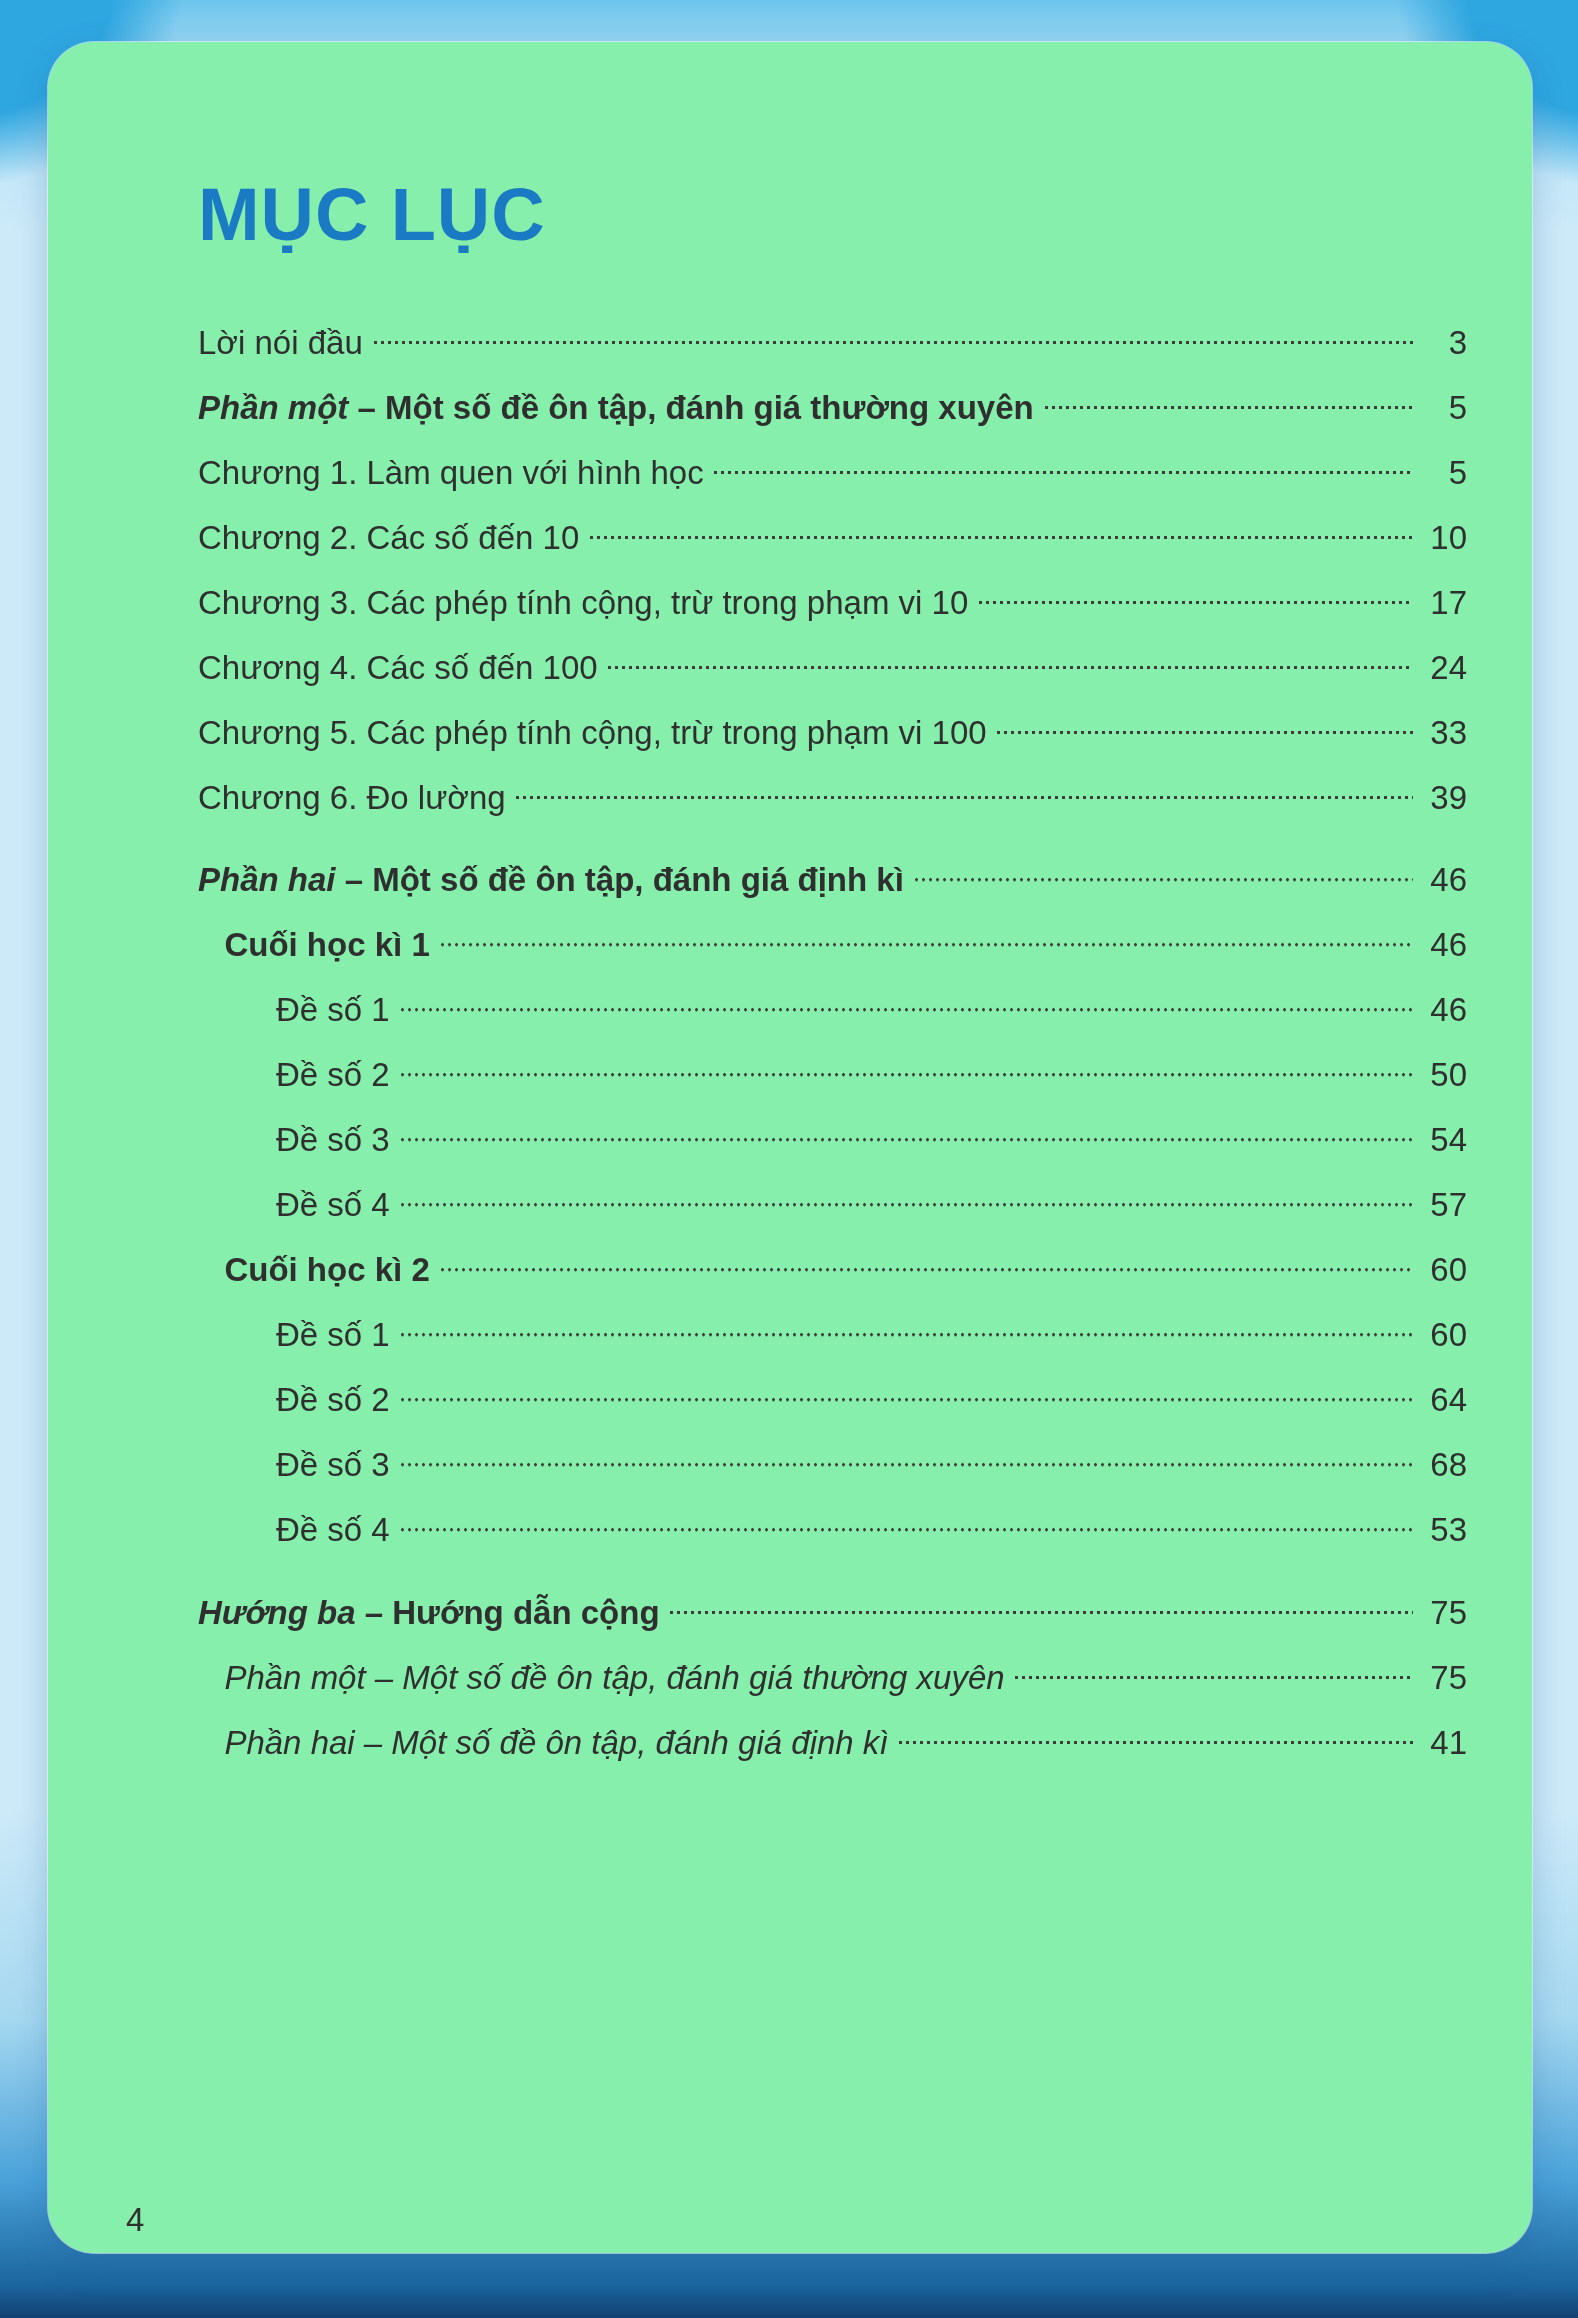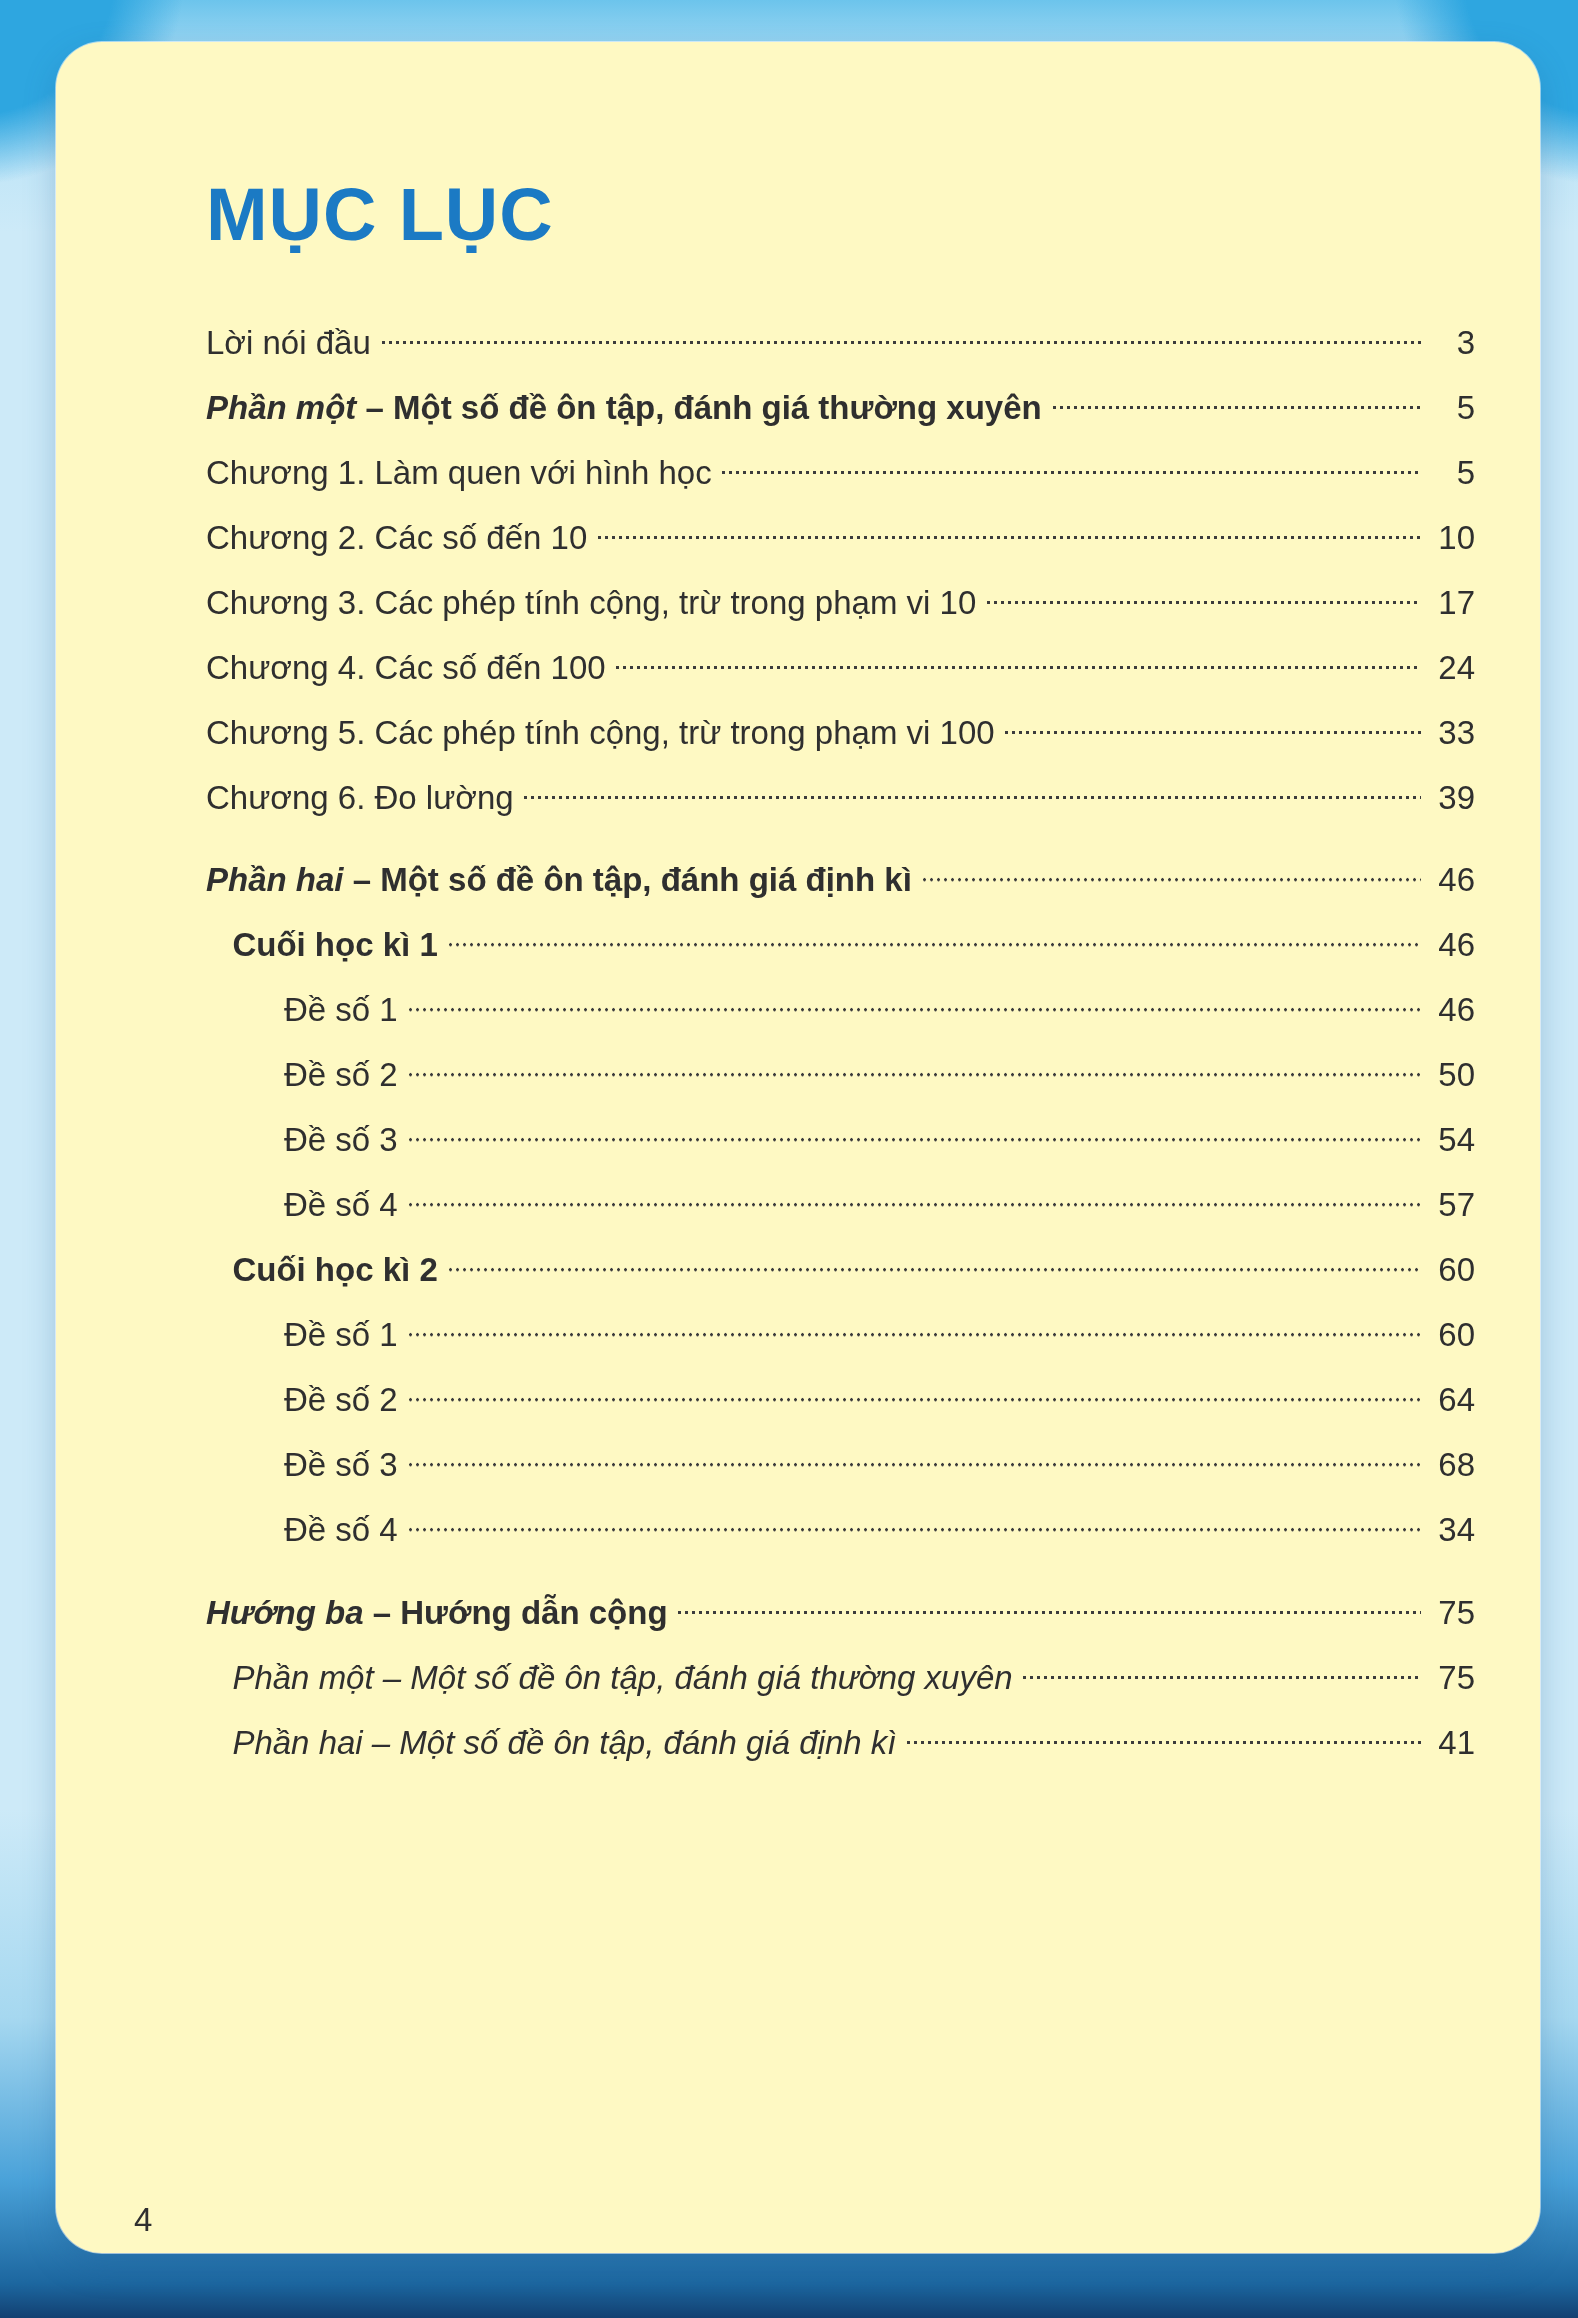--- a/index.html
+++ b/index.html
@@ -19,25 +19,25 @@
         #cdeaf8 10%,
         #cdeaf8 78%,
         #a6d8f0 87%,
         #4aa2d9 94%,
         #1c669f 98.5%,
         #123f70 100%);
   }
 
   .page {
     position: absolute;
-    left: 56px;
+    left: 48px;
     top: 42px;
     width: 1484px;
     height: 2211px;
-    background: #fef9c3;
+    background: #86efac;
     border-radius: 46px;
     box-shadow: 0 0 0 0.9px rgba(255,255,255,0.55), 0 12.3px 32px rgba(30,95,150,0.28);
   }
 
   .content {
     padding: 132px 65px 0 150px;
     color: #2f2f2f;
   }
 
   .doc-title {
@@ -197,21 +197,21 @@
     <span class="page-num">64</span>
   </div>
         <div class="toc-row indent-2 v-normal">
     <span class="entry-text"><span class="prefix"></span><span class="rest">Đề số 3</span></span>
     <span class="leader"></span>
     <span class="page-num">68</span>
   </div>
         <div class="toc-row indent-2 v-normal">
     <span class="entry-text"><span class="prefix"></span><span class="rest">Đề số 4</span></span>
     <span class="leader"></span>
-    <span class="page-num">34</span>
+    <span class="page-num">53</span>
   </div>
         <div class="toc-row indent-0 v-part gap">
     <span class="entry-text"><span class="prefix">Hướng ba</span><span class="rest"> – Hướng dẫn cộng </span></span>
     <span class="leader"></span>
     <span class="page-num">75</span>
   </div>
         <div class="toc-row indent-1 v-italic">
     <span class="entry-text"><span class="prefix">Phần một</span><span class="rest"> – Một số đề ôn tập, đánh giá thường xuyên </span></span>
     <span class="leader"></span>
     <span class="page-num">75</span>

